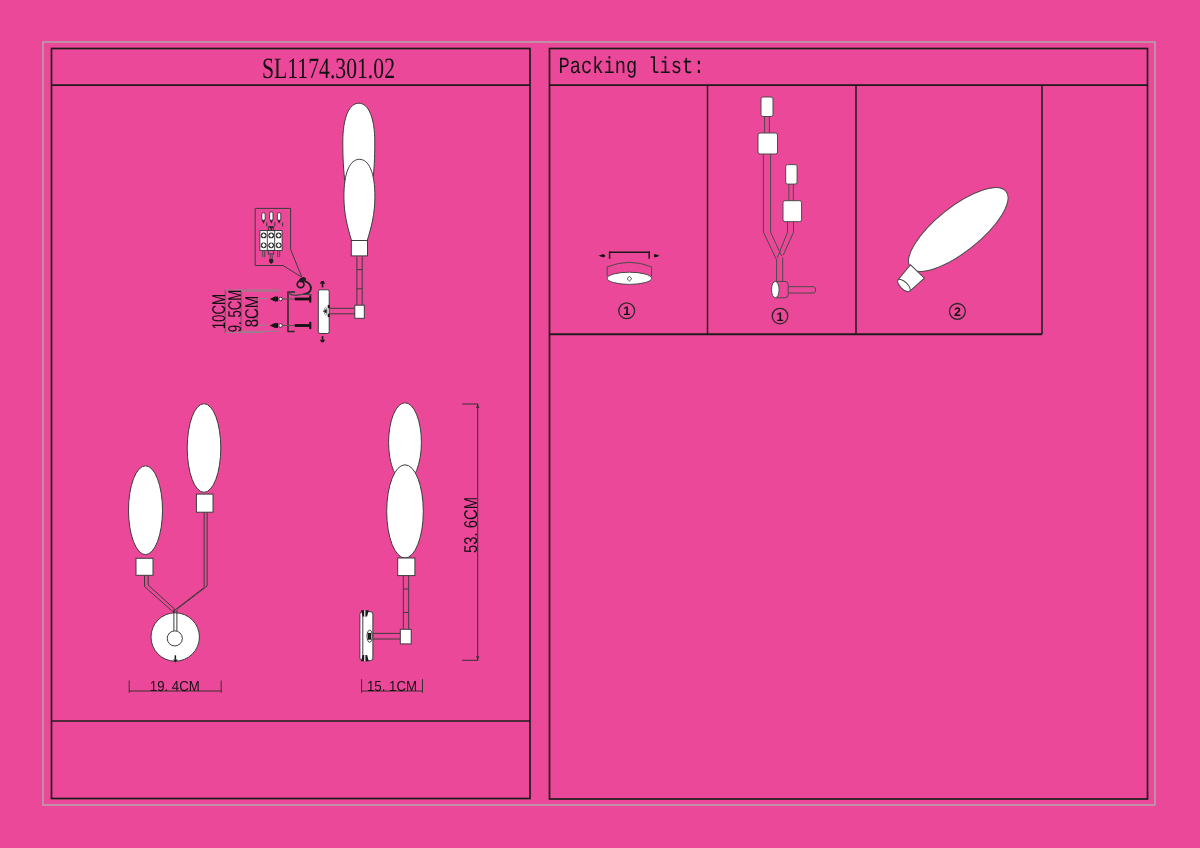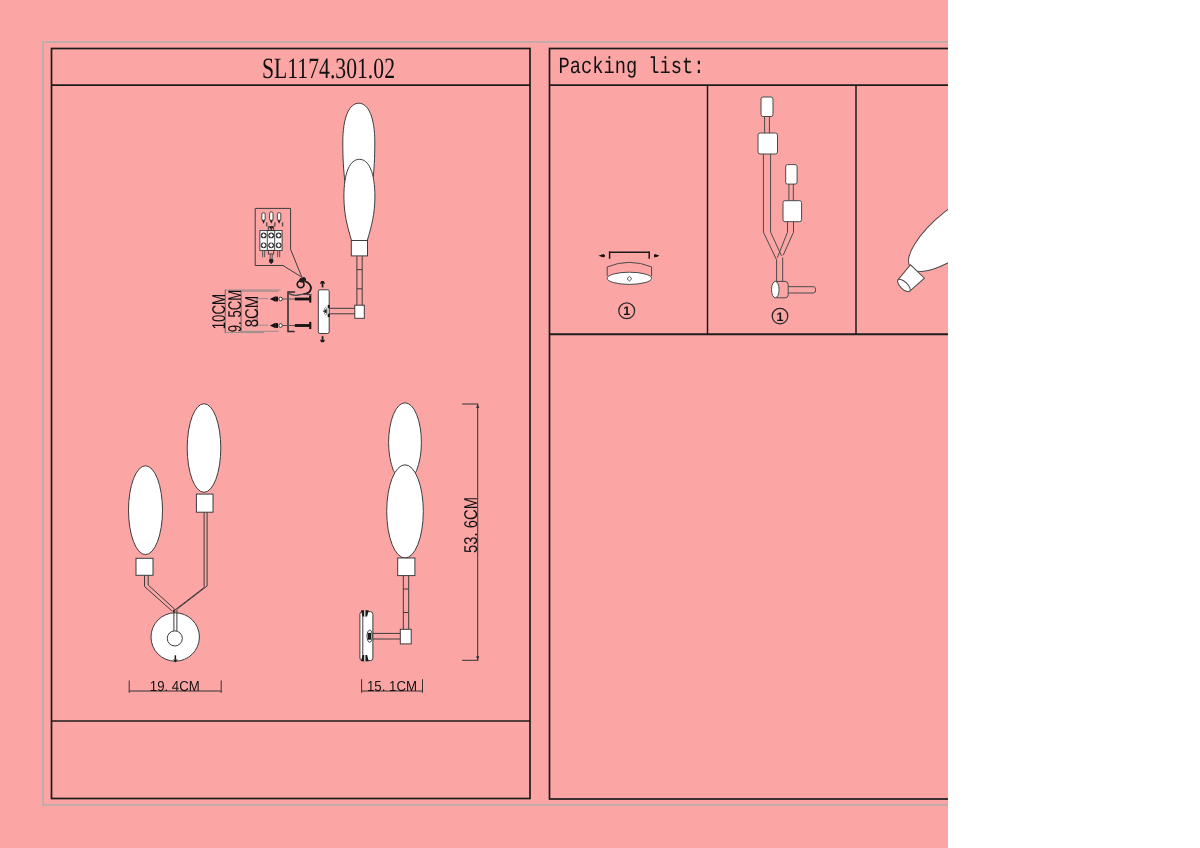--- a/index.html
+++ b/index.html
@@ -1,16 +1,16 @@
 <!DOCTYPE html>
 <html><head>
 <meta charset="utf-8">
 <style>
 html,body{margin:0;padding:0;background:#ffffff;}
-#page{position:relative;width:948px;height:848px;background:#fca5a5;overflow:hidden;transform:translateZ(0);}
+#page{position:relative;width:1200px;height:848px;background:#ec4899;overflow:hidden;transform:translateZ(0);}
 svg{position:absolute;left:0;top:0;}
 </style>
 </head>
 <body>
 <div id="page">
 <svg width="1200" height="848" viewBox="0 0 1200 848" font-family="Liberation Sans, sans-serif" text-rendering="geometricPrecision" style="filter:opacity(1);">
 
 <g fill="none">
 <rect x="43" y="42" width="1112" height="763" stroke="#adadad" stroke-width="1.4"></rect>
 <rect x="51.5" y="48.5" width="478.5" height="750" stroke="#1c1c1c" stroke-width="1.7"></rect>

